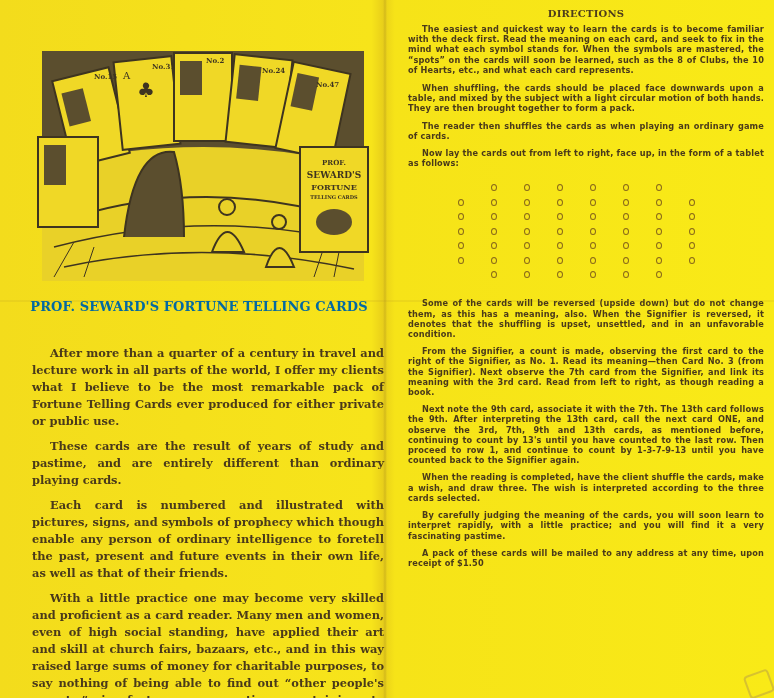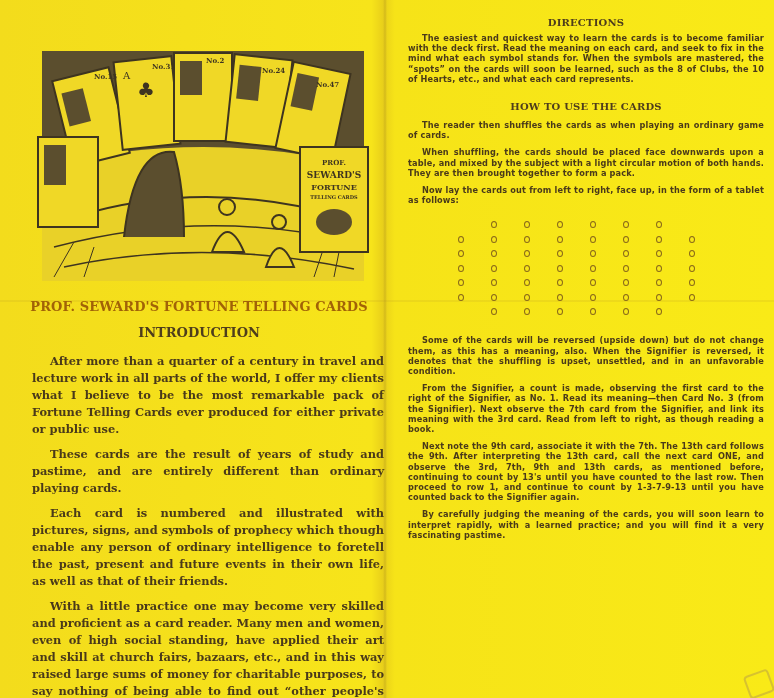--- a/index.html
+++ b/index.html
@@ -22,32 +22,32 @@
       background:linear-gradient(90deg, rgba(200,170,40,0.0), rgba(170,140,30,0.35), rgba(200,170,40,0.0));
     }
     
     .left { position:absolute; left:20px; top:0; width:358px; height:698px; }
     .illus {
       position:absolute; left:14px; top:37px; width:340px; height:252px;
     }
     .illus svg { width:100%; height:100%; display:block; }
     .left-title {
       position:absolute; top:299px; left:0; width:358px; text-align:center;
-      font-size:13px; font-weight:bold; letter-spacing:0.1px; color:#a16207;
+      font-size:13px; font-weight:bold; letter-spacing:0.1px; color:#0369a1;
     }
     .left-sub {
       position:absolute; top:325px; left:0; width:358px; text-align:center;
       font-size:13px; font-weight:bold; color:#4e3d1c;
     }
     .left-body {
       position:absolute; top:345px; left:12px; width:352px;
       font-size:11.4px; line-height:17px; font-weight:bold; color:#4a3a1a;
       text-align:justify;
     }
-    .left-body p { margin:8px 0 8px 0; text-indent:18px; }
+    .left-body p { margin:0 0 8px 0; text-indent:18px; }
     
     .right { position:absolute; left:408px; top:0; width:356px; height:698px; }
     .r-head {
       text-align:center; font-size:10px; font-weight:bold; color:#4e3d1c;
       letter-spacing:0.2px;
     }
     .r-body {
       font-family:"DejaVu Sans", sans-serif;
       font-size:8.2px; line-height:10.2px; font-weight:bold; color:#4a3a1a;
       text-align:justify; letter-spacing:0.15px;
@@ -131,39 +131,37 @@
         <text x="300" y="128" font-size="7">PROF.</text>
         <text x="300" y="141" font-size="9">SEWARD'S</text>
         <text x="300" y="153" font-size="8">FORTUNE</text>
         <text x="300" y="162" font-size="5">TELLING CARDS</text>
       </g>
       <ellipse cx="300" cy="185" rx="18" ry="13" fill="#5b4e2e"></ellipse>
     </svg>
   </div>
 
   <div class="left-title">PROF. SEWARD'S FORTUNE TELLING CARDS</div>
-  <div class="left-sub">INTRODUCTION</div>
   <div class="left-body">
     <p>After more than a quarter of a century in travel and lecture work in all parts of the world, I offer my clients what I believe to be the most remarkable pack of Fortune Telling Cards ever produced for either private or public use.</p>
     <p>These cards are the result of years of study and pastime, and are entirely different than ordinary playing cards.</p>
     <p>Each card is numbered and illustrated with pictures, signs, and symbols of prophecy which though enable any person of ordinary intelligence to foretell the past, present and future events in their own life, as well as that of their friends.</p>
     <p>With a little practice one may become very skilled and proficient as a card reader. Many men and women, even of high social standing, have applied their art and skill at church fairs, bazaars, etc., and in this way raised large sums of money for charitable purposes, to say nothing of being able to find out “other people's secrets,” in fact, many questions pertaining to Business, Health, Wealth, Love, Courtship, Marriage, Secret Enemies, Travel, etc., can be answered.</p>
   </div>
 </div>
 
 <div class="right">
-  <div class="r-head" style="margin-top:17px;">DIRECTIONS</div>
+  <div class="r-head" style="margin-top:8px;">DIRECTIONS</div>
   <div class="r-body" style="margin-top:5px;">
     <p>The easiest and quickest way to learn the cards is to become familiar with the deck first. Read the meaning on each card, and seek to fix in the mind what each symbol stands for. When the symbols are mastered, the “spots” on the cards will soon be learned, such as the 8 of Clubs, the 10 of Hearts, etc., and what each card represents.</p>
   </div>
 
-  <div class="r-head" style="margin-top:17px;">HOW TO USE THE CARDS</div>
   <div class="r-body" style="margin-top:8px;">
+    <p>When shuffling, the cards should be placed face downwards upon a table, and mixed by the subject with a light circular motion of both hands. They are then brought together to form a pack.</p>
     <p>The reader then shuffles the cards as when playing an ordinary game of cards.</p>
-    <p>When shuffling, the cards should be placed face downwards upon a table, and mixed by the subject with a light circular motion of both hands. They are then brought together to form a pack.</p>
     <p style="margin-bottom:16px;">Now lay the cards out from left to right, face up, in the form of a tablet as follows:</p>
   </div>
 
   <div class="grid" id="tablet-grid">
       <span class="dot" style="left: 83px; top: 0px;"></span>
       <span class="dot" style="left: 116px; top: 0px;"></span>
       <span class="dot" style="left: 149px; top: 0px;"></span>
       <span class="dot" style="left: 182px; top: 0px;"></span>
       <span class="dot" style="left: 215px; top: 0px;"></span>
       <span class="dot" style="left: 248px; top: 0px;"></span>
@@ -212,17 +210,19 @@
       <span class="dot" style="left: 149px; top: 87px;"></span>
       <span class="dot" style="left: 182px; top: 87px;"></span>
       <span class="dot" style="left: 215px; top: 87px;"></span>
       <span class="dot" style="left: 248px; top: 87px;"></span>
     </div>
 
   <div class="r-body">
     <p>Some of the cards will be reversed (upside down) but do not change them, as this has a meaning, also. When the Signifier is reversed, it denotes that the shuffling is upset, unsettled, and in an unfavorable condition.</p>
     <p>From the Signifier, a count is made, observing the first card to the right of the Signifier, as No. 1. Read its meaning—then Card No. 3 (from the Signifier). Next observe the 7th card from the Signifier, and link its meaning with the 3rd card. Read from left to right, as though reading a book.</p>
     <p>Next note the 9th card, associate it with the 7th. The 13th card follows the 9th. After interpreting the 13th card, call the next card ONE, and observe the 3rd, 7th, 9th and 13th cards, as mentioned before, continuing to count by 13's until you have counted to the last row. Then proceed to row 1, and continue to count by 1-3-7-9-13 until you have counted back to the Signifier again.</p>
-    <p>By carefully judging the meaning of the cards, you will soon learn to interpret rapidly, with a learned practice; and you will find it a very fascinating pastime.</p>
+    <p>When the reading is completed, have the client shuffle the cards, make a wish, and draw three. The wish is interpreted according to the three cards selected.</p>
+    <p>By carefully judging the meaning of the cards, you will soon learn to interpret rapidly, with a little practice; and you will find it a very fascinating pastime.</p>
+    <p>A pack of these cards will be mailed to any address at any time, upon receipt of $1.50</p>
   </div>
 </div>
 
 <div class="watermark"></div>
 
 </body></html>

